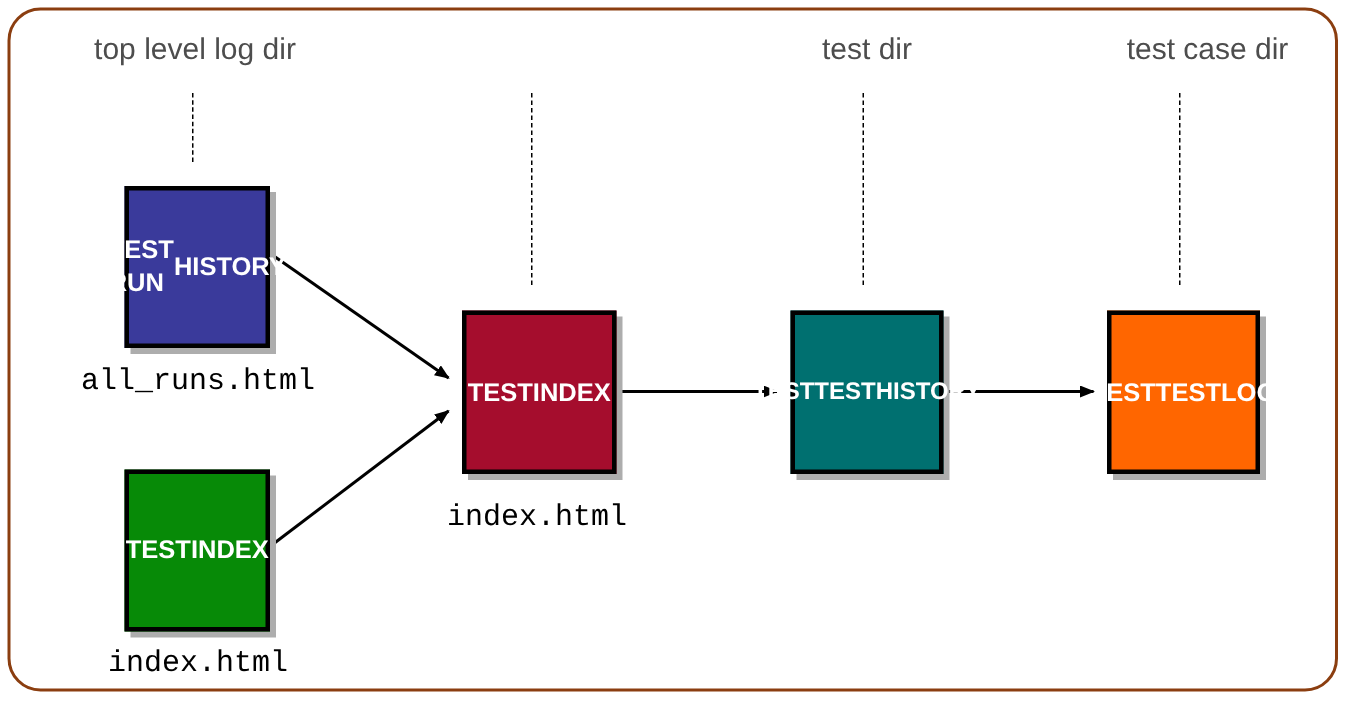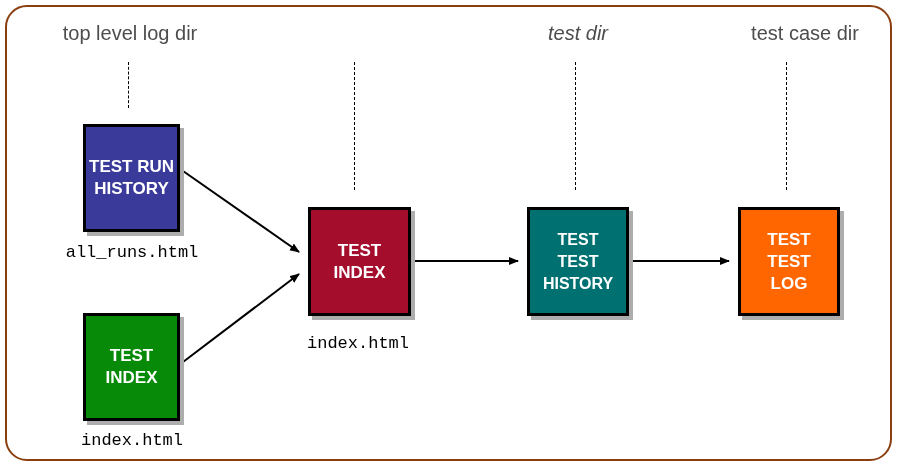--- a/index.html
+++ b/index.html
@@ -35,47 +35,47 @@
   .node {
     position: absolute;
     box-sizing: border-box;
     border: 3px solid #000000;
     box-shadow: 4px 4px 0 var(--node-shadow, #ADADAD);
     color: #ffffff;
     font-weight: bold;
     font-size: 17px;
     line-height: 22px;
     display: flex;
-    flex-direction: column;
+    flex-direction: row;
     align-items: center;
     justify-content: center;
   }
   .file-label {
     position: absolute;
     transform: translateX(-50%);
     font-family: "Liberation Mono", "DejaVu Sans Mono", monospace;
-    font-size: 17px;
+    font-size: 20px;
     color: #000000;
     white-space: nowrap;
   }
   .arrow-layer {
     position: absolute;
     left: 0; top: 0;
     width: 899px; height: 469px;
   }
 </style>
 </head>
 <body>
 
 <div class="canvas">
 
   <div class="frame"></div>
 
   <div class="col-header" style="left:130px;">top level log dir</div>
-  <div class="col-header" style="left:578px;font-style:italic;">test dir</div>
+  <div class="col-header" style="left:578px;">test dir</div>
   <div class="col-header" style="left:789px;margin-left:16px;">test case dir</div>
 
   <div class="guide" style="left:128px; top:62px; height:46px;"></div>
   <div class="guide" style="left:354px; top:62px; height:128px;"></div>
   <div class="guide" style="left:575px; top:62px; height:128px;"></div>
   <div class="guide" style="left:786px; top:62px; height:128px;"></div>
 
   <svg class="arrow-layer" viewBox="0 0 899 469" xmlns="http://www.w3.org/2000/svg">
     <defs>
       <marker id="ah" markerWidth="11" markerHeight="9" refX="9" refY="4" orient="auto" markerUnits="userSpaceOnUse">

